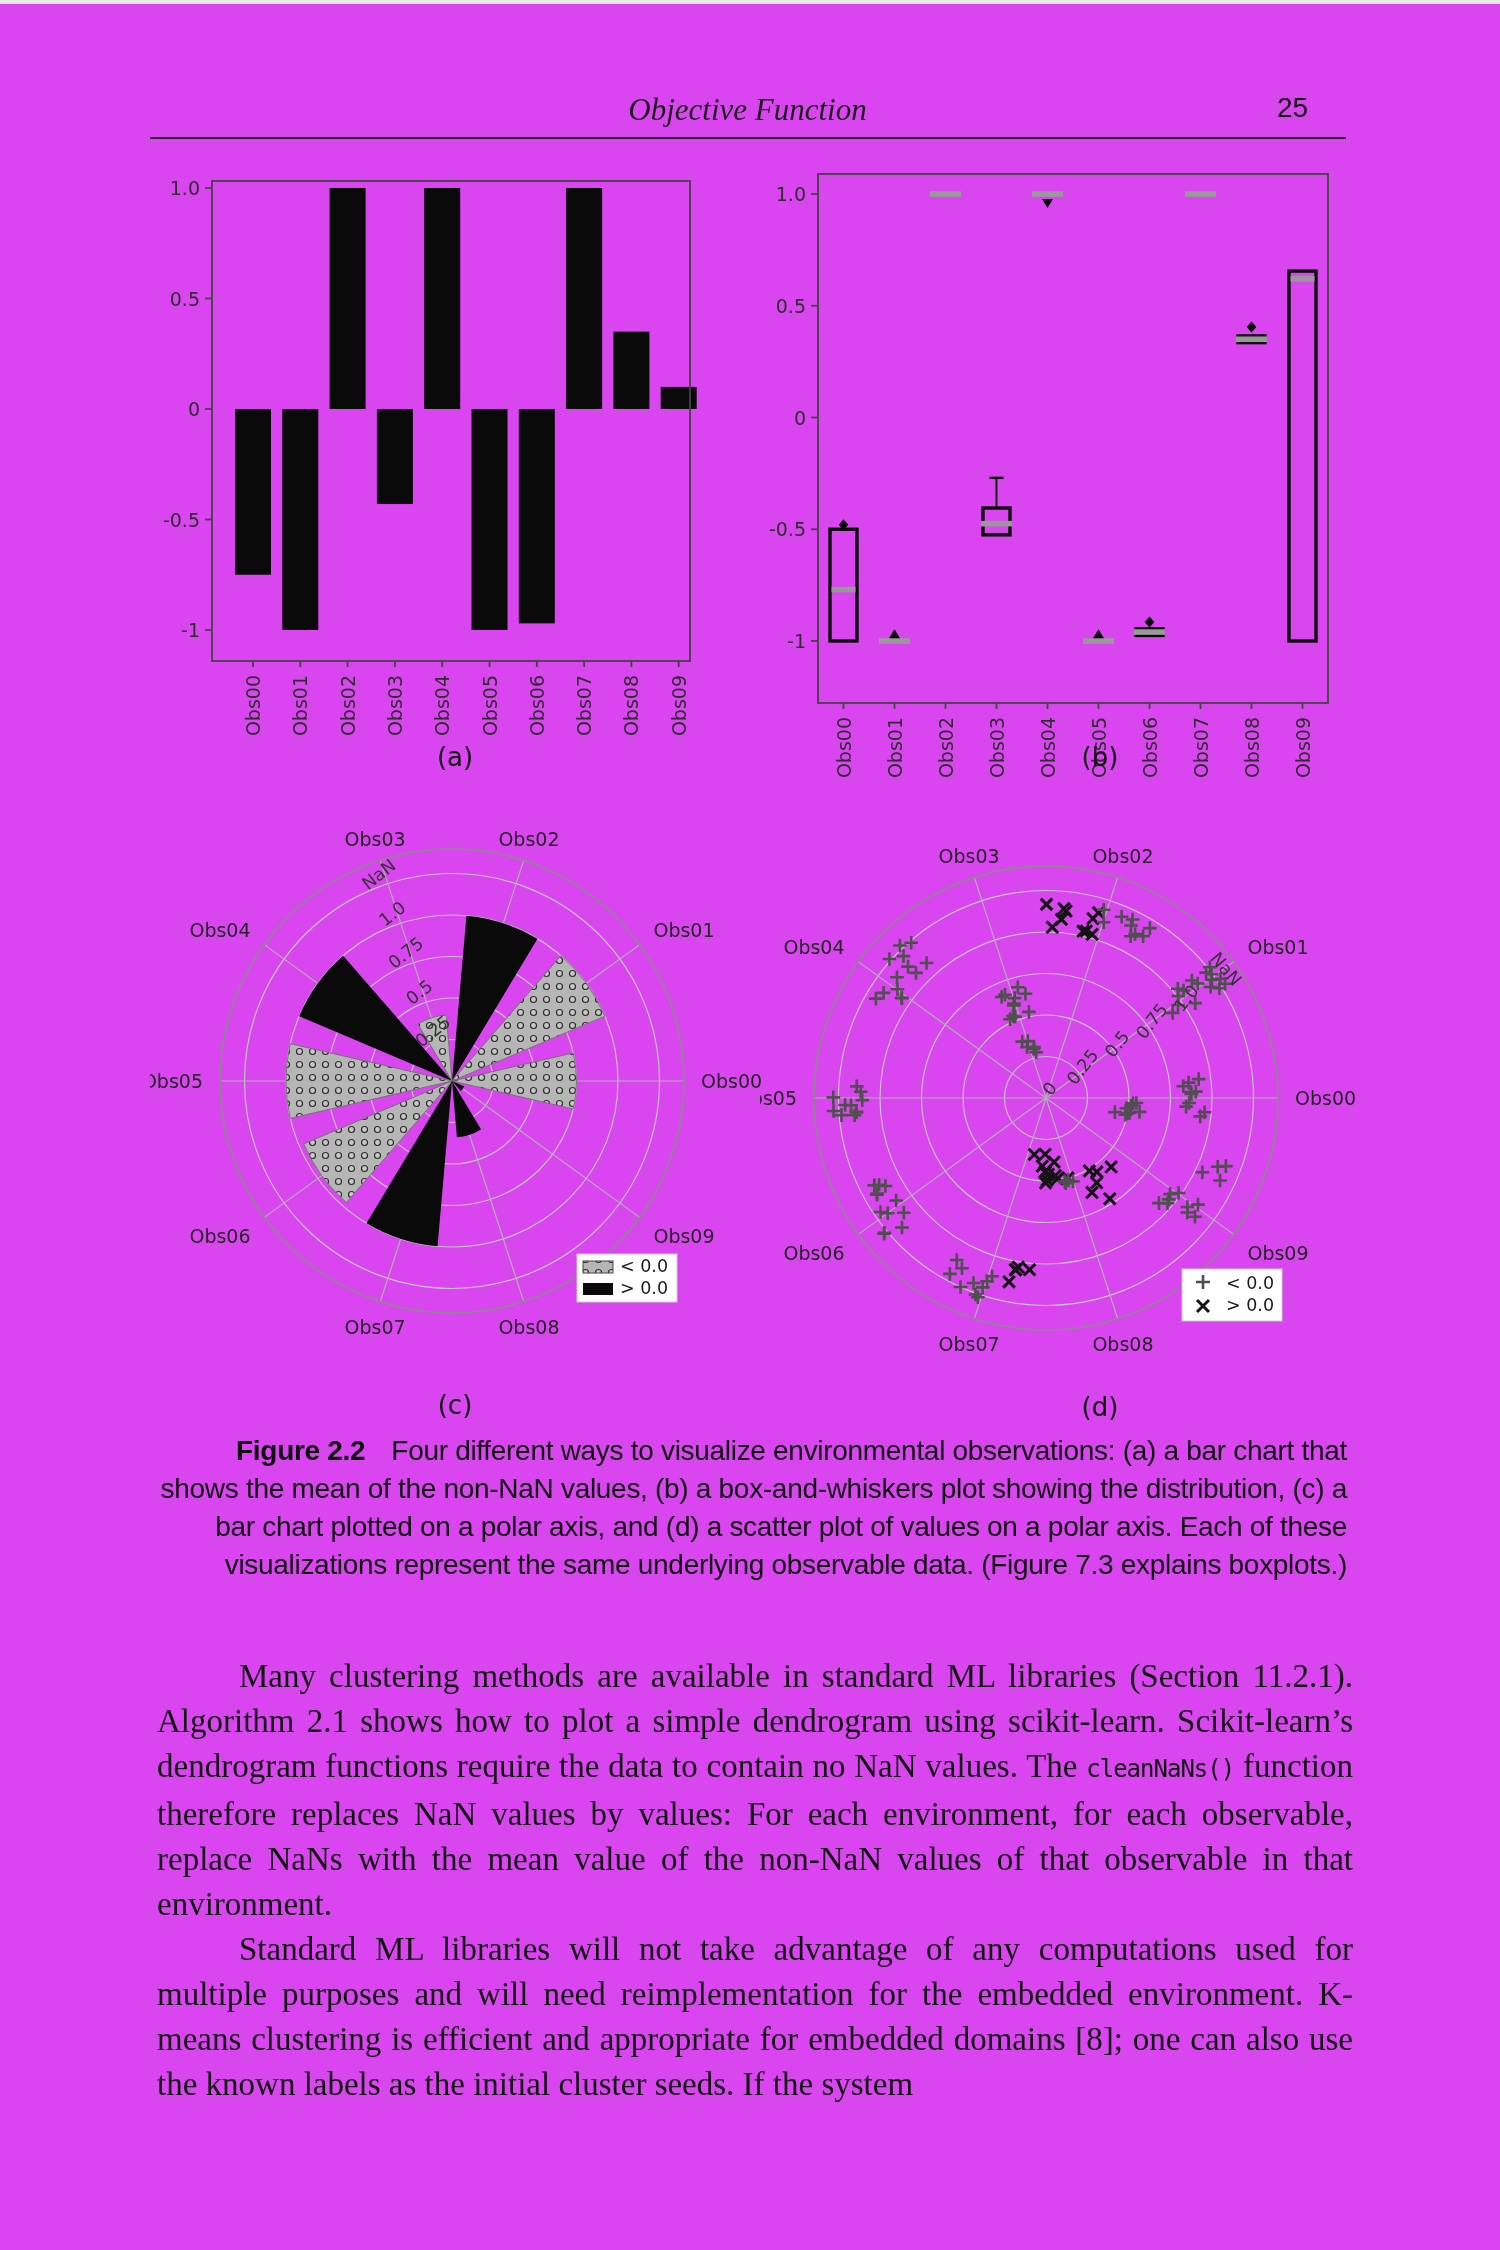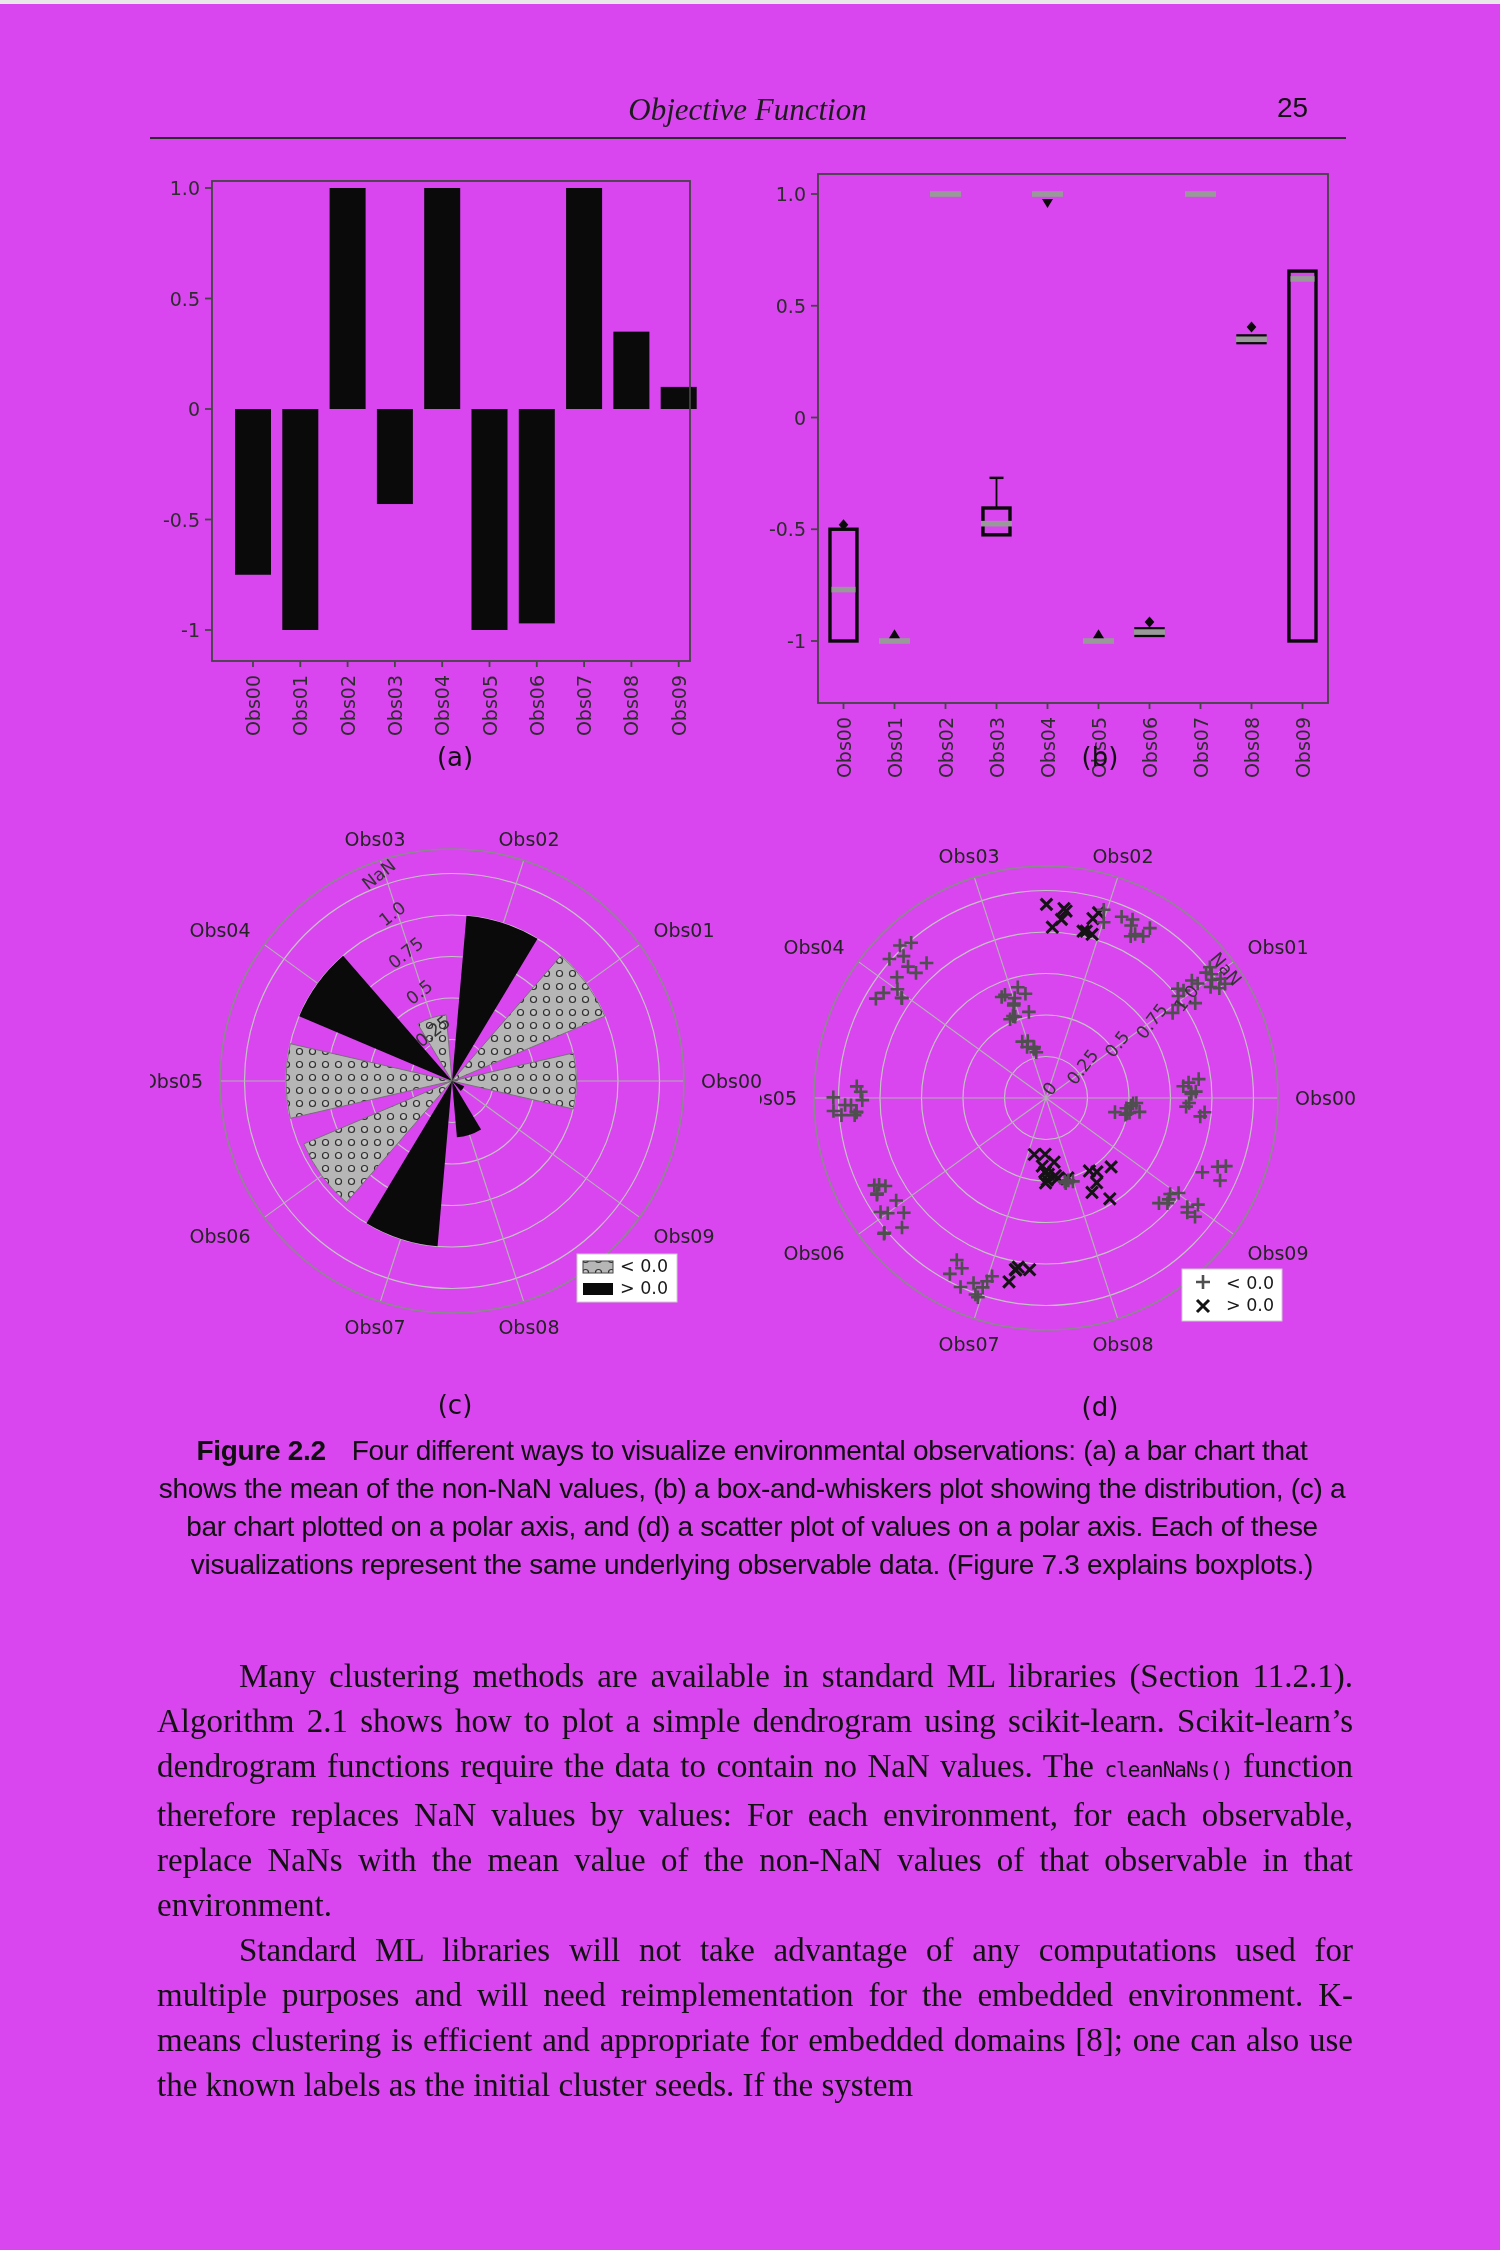--- a/index.html
+++ b/index.html
@@ -8,28 +8,28 @@
   .running-head{position:absolute;top:88px;left:150px;width:1195px;text-align:center;
         font-family:"Liberation Serif",serif;font-style:italic;font-size:31px;color:#1c1c1c;}
   .page-number{position:absolute;top:88px;left:1240px;width:105px;text-align:center;
         font-size:28px;color:#111;}
   .head-rule{position:absolute;top:133px;left:150px;width:1196px;height:2px;background:#2b2b2b;}
   svg{position:absolute;}
   svg text{font-family:"DejaVu Sans","Liberation Sans",sans-serif;}
   .subcap{position:absolute;transform:translateX(-50%);font-size:26px;color:#111;
         font-family:"DejaVu Sans","Liberation Sans",sans-serif;}
   .caption{position:absolute;top:1428px;left:157px;width:1190px;font-size:28px;line-height:38px;
-        letter-spacing:-0.3px;color:#101010;text-align:center;}
+        letter-spacing:-0.3px;color:#101010;text-align:right;}
   .caption .capnum{font-weight:bold;margin-right:26px;}
   .bodytext{position:absolute;top:1650px;left:157px;width:1196px;
         font-family:"Liberation Serif",serif;font-size:33px;line-height:45px;
         text-align:justify;color:#121212;}
   .bodytext p{margin:0;text-indent:82px;}
   .bodytext code{font-family:"DejaVu Sans Mono","Liberation Mono",monospace;
-        font-size:21px;letter-spacing:-1px;}
+        font-size:24px;letter-spacing:-1px;}
 </style>
 </head>
 <body>
 
 <div class="page">
 
   <div class="running-head">Objective Function</div>
   <div class="page-number">25</div>
   <div class="head-rule"></div>
 

